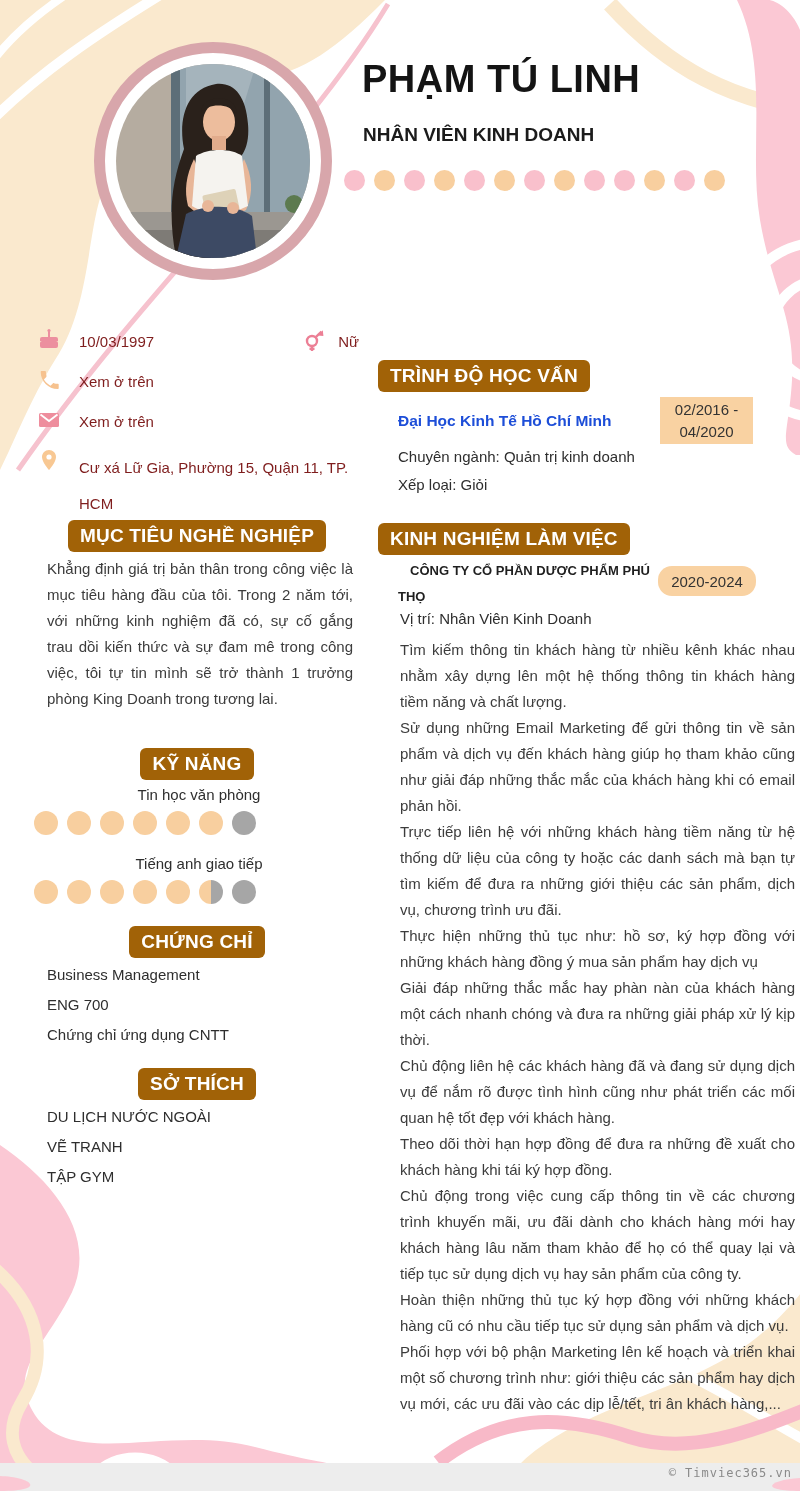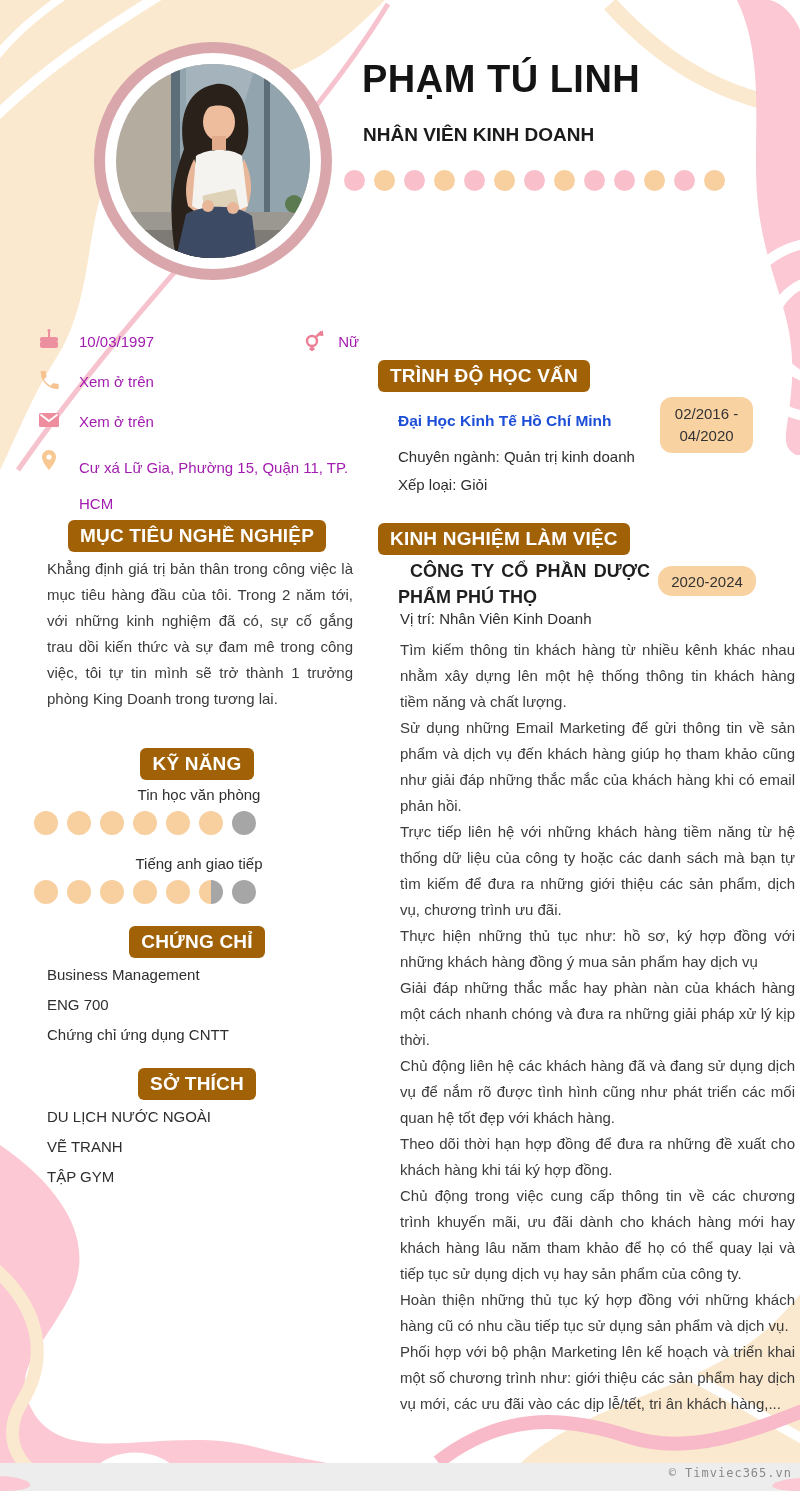--- a/index.html
+++ b/index.html
@@ -20,21 +20,21 @@
   .hdot.peach{background:#F8CF9F;}
 
   
   .badge{display:inline-block;background:#a16207;color:#fff;font-weight:bold;font-size:19px;
          padding:5px 12px;border-radius:6px;letter-spacing:.2px;}
   .sec-title-left{position:absolute;left:37px;width:320px;text-align:center;}
   .sec-title-right{position:absolute;left:378px;}
 
   
   .info{position:absolute;left:37px;top:330px;width:322px;}
-  .info-row{display:flex;align-items:flex-start;margin-bottom:16px;font-size:15px;color:#a21caf;}
+  .info-row{display:flex;align-items:flex-start;margin-bottom:16px;font-size:15px;color:#7f1d1d;}
   .info-icon{width:24px;height:24px;flex:0 0 24px;margin-right:18px;margin-top:-2px;}
   .info-text{line-height:24px;}
   .gender-group{display:flex;margin-left:auto;align-items:flex-start;}
   .gender-group .info-icon{margin-right:12px;}
   .address .info-text{line-height:36px;}
 
   .para{font-size:15px;color:#3c3c3c;line-height:26px;text-align:justify;}
   .objective-body{position:absolute;left:47px;top:556px;width:306px;}
 
   
@@ -47,26 +47,26 @@
   .sdot.empty{background:#A6A6A6;}
   .sdot.half{background:linear-gradient(90deg,#F8CF9F 50%,#A6A6A6 50%);}
 
   .simple-list{position:absolute;left:47px;width:310px;}
   .simple-item{font-size:15px;color:#2e2e2e;margin-bottom:13px;}
 
   
   .edu-school{position:absolute;left:398px;top:412px;width:255px;font-size:15.5px;font-weight:bold;color:#1d4ed8;}
   .date-badge{position:absolute;background:#F9D2A2;color:#333;font-size:15px;text-align:center;
               display:flex;align-items:center;justify-content:center;box-sizing:border-box;}
-  .edu-badge{left:660px;top:397px;width:93px;height:56px;border-radius:12px;line-height:22px;padding:2px 6px;}
+  .edu-badge{left:660px;top:397px;width:93px;height:47px;border-radius:0;line-height:22px;padding:2px 6px;}
   .exp-badge{left:658px;top:566px;width:98px;height:30px;border-radius:14px;}
   .edu-major{position:absolute;left:398px;top:448px;font-size:15px;color:#2e2e2e;}
   .edu-grade{position:absolute;left:398px;top:476px;font-size:15px;color:#2e2e2e;}
 
-  .exp-company{position:absolute;left:398px;top:558px;width:252px;font-size:18px;font-weight:bold;
+  .exp-company{position:absolute;left:398px;top:558px;width:252px;font-size:13px;font-weight:bold;
                color:#1f1f1f;line-height:26px;text-align:justify;text-indent:12px;}
   .exp-position{position:absolute;left:400px;top:610px;font-size:15px;color:#2e2e2e;}
   #duties{position:absolute;left:400px;top:637px;width:395px;}
   #duties p{margin:0;}
 
   
   .footer-text{position:absolute;right:8px;top:1466px;z-index:2;
                font-family:"DejaVu Sans Mono","Liberation Mono",monospace;
                font-size:12px;color:#8a8a8a;letter-spacing:1px;text-decoration:none;}
 </style>

